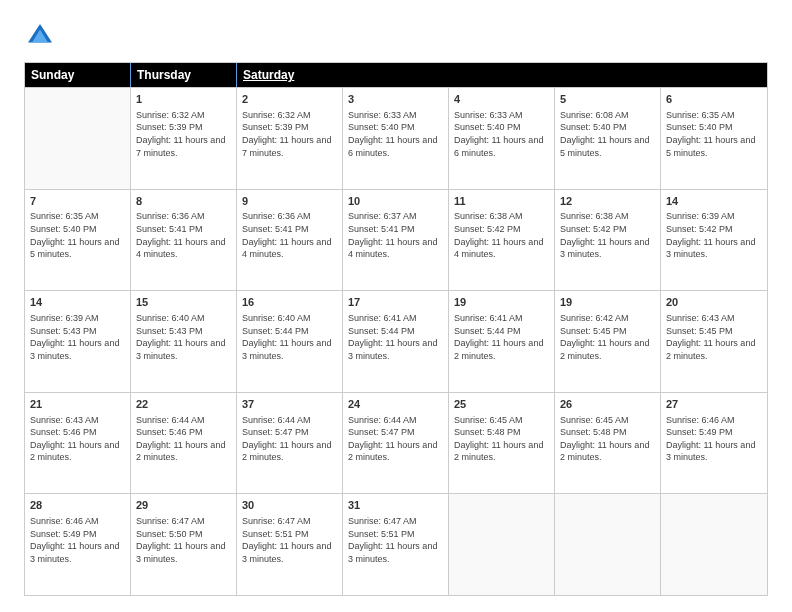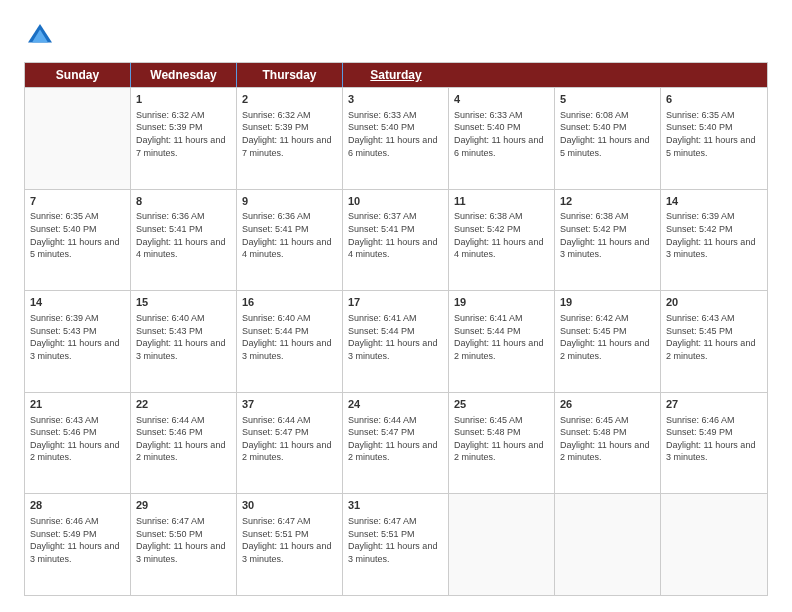--- a/index.html
+++ b/index.html
@@ -55,22 +55,21 @@
     }
     .calendar {
       flex: 1;
       display: flex;
       flex-direction: column;
       border: 1px solid #ccc;
     }
     .cal-header {
       display: grid;
       grid-template-columns: repeat(7, 1fr);
-      background: #7f1d1d;
-      text-align: center;
+      background: #000000;
     }
     .cal-header-cell {
       color: #fff;
       font-size: 12px;
       font-weight: bold;
       padding: 5px 6px;
       border-right: 1px solid #5a9be0;
     }
     .cal-header-cell:last-child { border-right: none; text-decoration: underline; }
     .cal-body {
@@ -123,21 +122,20 @@
     </div>
     <div class="title-block">
       <div class="month-title"></div>
       <div class="location"></div>
     </div>
   </div>
 
   <div class="calendar">
     <div class="cal-header" id="cal-header">
         <div class="cal-header-cell">Sunday</div>
-        <div class="cal-header-cell">Wednesday</div>
         <div class="cal-header-cell">Thursday</div>
         <div class="cal-header-cell">Saturday</div>
       </div>
     <div class="cal-body" id="cal-body">
         <div class="cal-row">
           <div class="cal-cell empty"></div>
           <div class="cal-cell">
             <span class="day-num">1</span>
             <div class="cell-info" style="white-space: pre-line;">Sunrise: 6:32 AM
 Sunset: 5:39 PM

